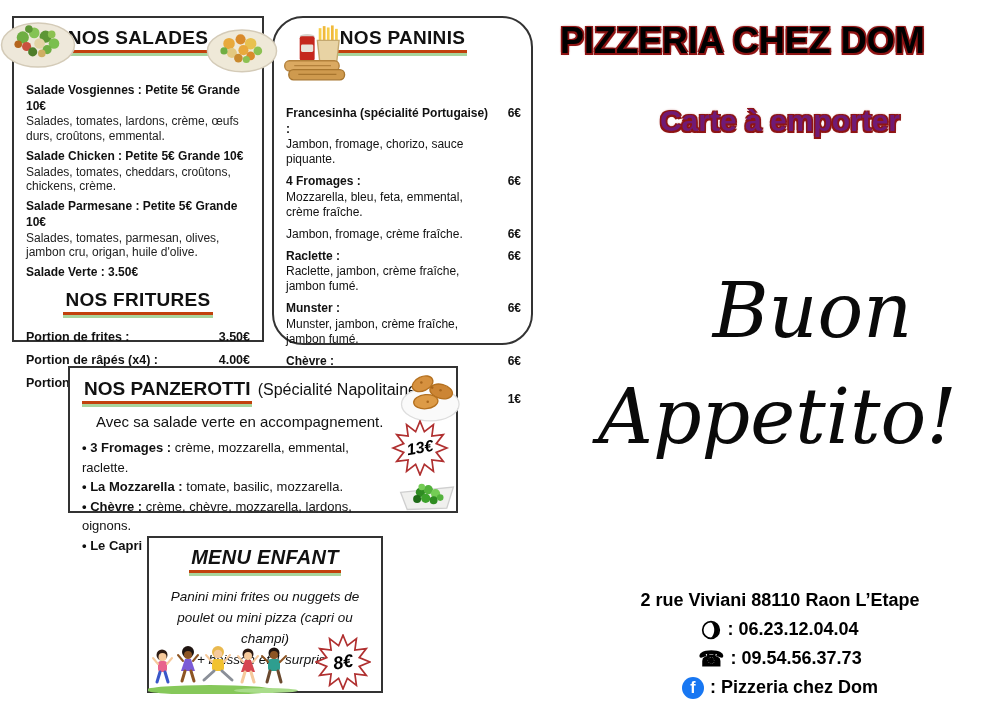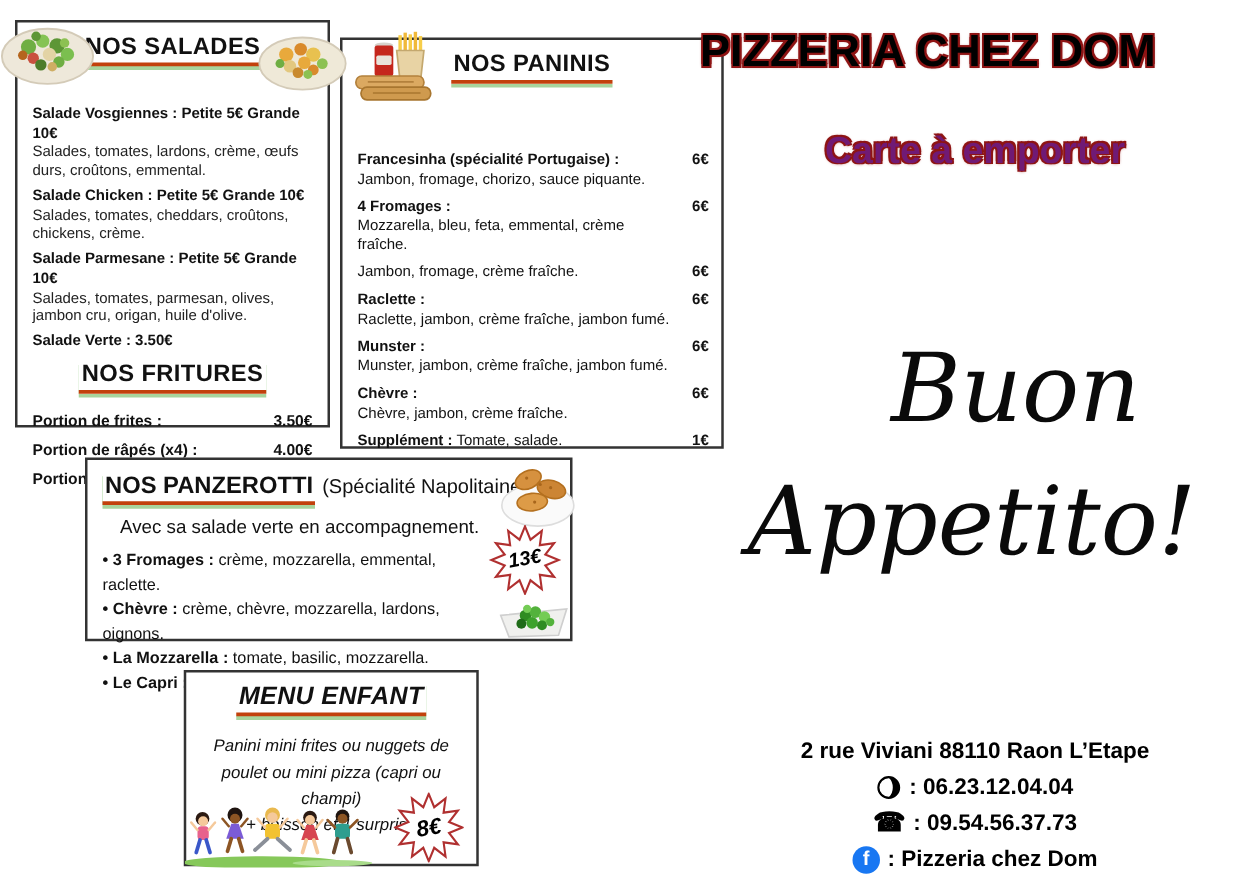--- a/index.html
+++ b/index.html
@@ -1,20 +1,20 @@
 <!DOCTYPE html>
 <html><head>
 <meta charset="utf-8">
 <style>
   html,body{margin:0;padding:0;background:#fff;}
   .page{position:relative;width:1000px;height:701px;background:#fff;overflow:hidden;
         font-family:"Liberation Sans",sans-serif;color:#111;}
   .box{position:absolute;background:#fff;border:2px solid #333;box-sizing:border-box;}
   .salades-box{left:12px;top:16px;width:252px;height:326px;}
-  .paninis-box{left:272px;top:30px;width:307px;height:329px;}
+  .paninis-box{left:272px;top:16px;width:261px;height:329px;border-radius:31px;}
   .panzerotti-box{left:68px;top:366px;width:390px;height:147px;}
   .enfant-box{left:147px;top:536px;width:236px;height:157px;font-style:italic;}
 
   .box-heading{text-align:center;margin-top:9px;font-size:19px;font-weight:bold;letter-spacing:.3px;}
   .hd{display:inline-block;border-bottom:3px solid #c2410c;box-shadow:0 3px 0 #a8d49c;padding:0 2px 1px;text-align:right;}
 
   
   .s-content{padding:12px 12px 0;}
   .s-item{margin-bottom:6px;}
   .s-name{font-weight:bold;font-size:12px;line-height:1.3;}
@@ -166,26 +166,26 @@
       <span class="hd">NOS PANZEROTTI</span>
       <span class="pz-sub">(Spécialité Napolitaine)</span>
     </div>
     <div class="pz-note">Avec sa salade verte en accompagnement.</div>
     <div class="pz-items">
       <div class="pz-item">
         <span class="pz-name">3 Fromages :</span>
         <span>crème, mozzarella, emmental, raclette.</span>
       </div>
       <div class="pz-item">
+        <span class="pz-name">La Mozzarella :</span>
+        <span>tomate, basilic, mozzarella.</span>
+      </div>
+      <div class="pz-item">
         <span class="pz-name">Chèvre :</span>
         <span>crème, chèvre, mozzarella, lardons, oignons.</span>
-      </div>
-      <div class="pz-item">
-        <span class="pz-name">La Mozzarella :</span>
-        <span>tomate, basilic, mozzarella.</span>
       </div>
       <div class="pz-item">
         <span class="pz-name">Le Capri :</span>
         <span>tomate, jambon, mozzarella, basilic.</span>
       </div>
     </div>
   </section>
 
   <section class="box enfant-box">
     <div class="box-heading e-heading">

